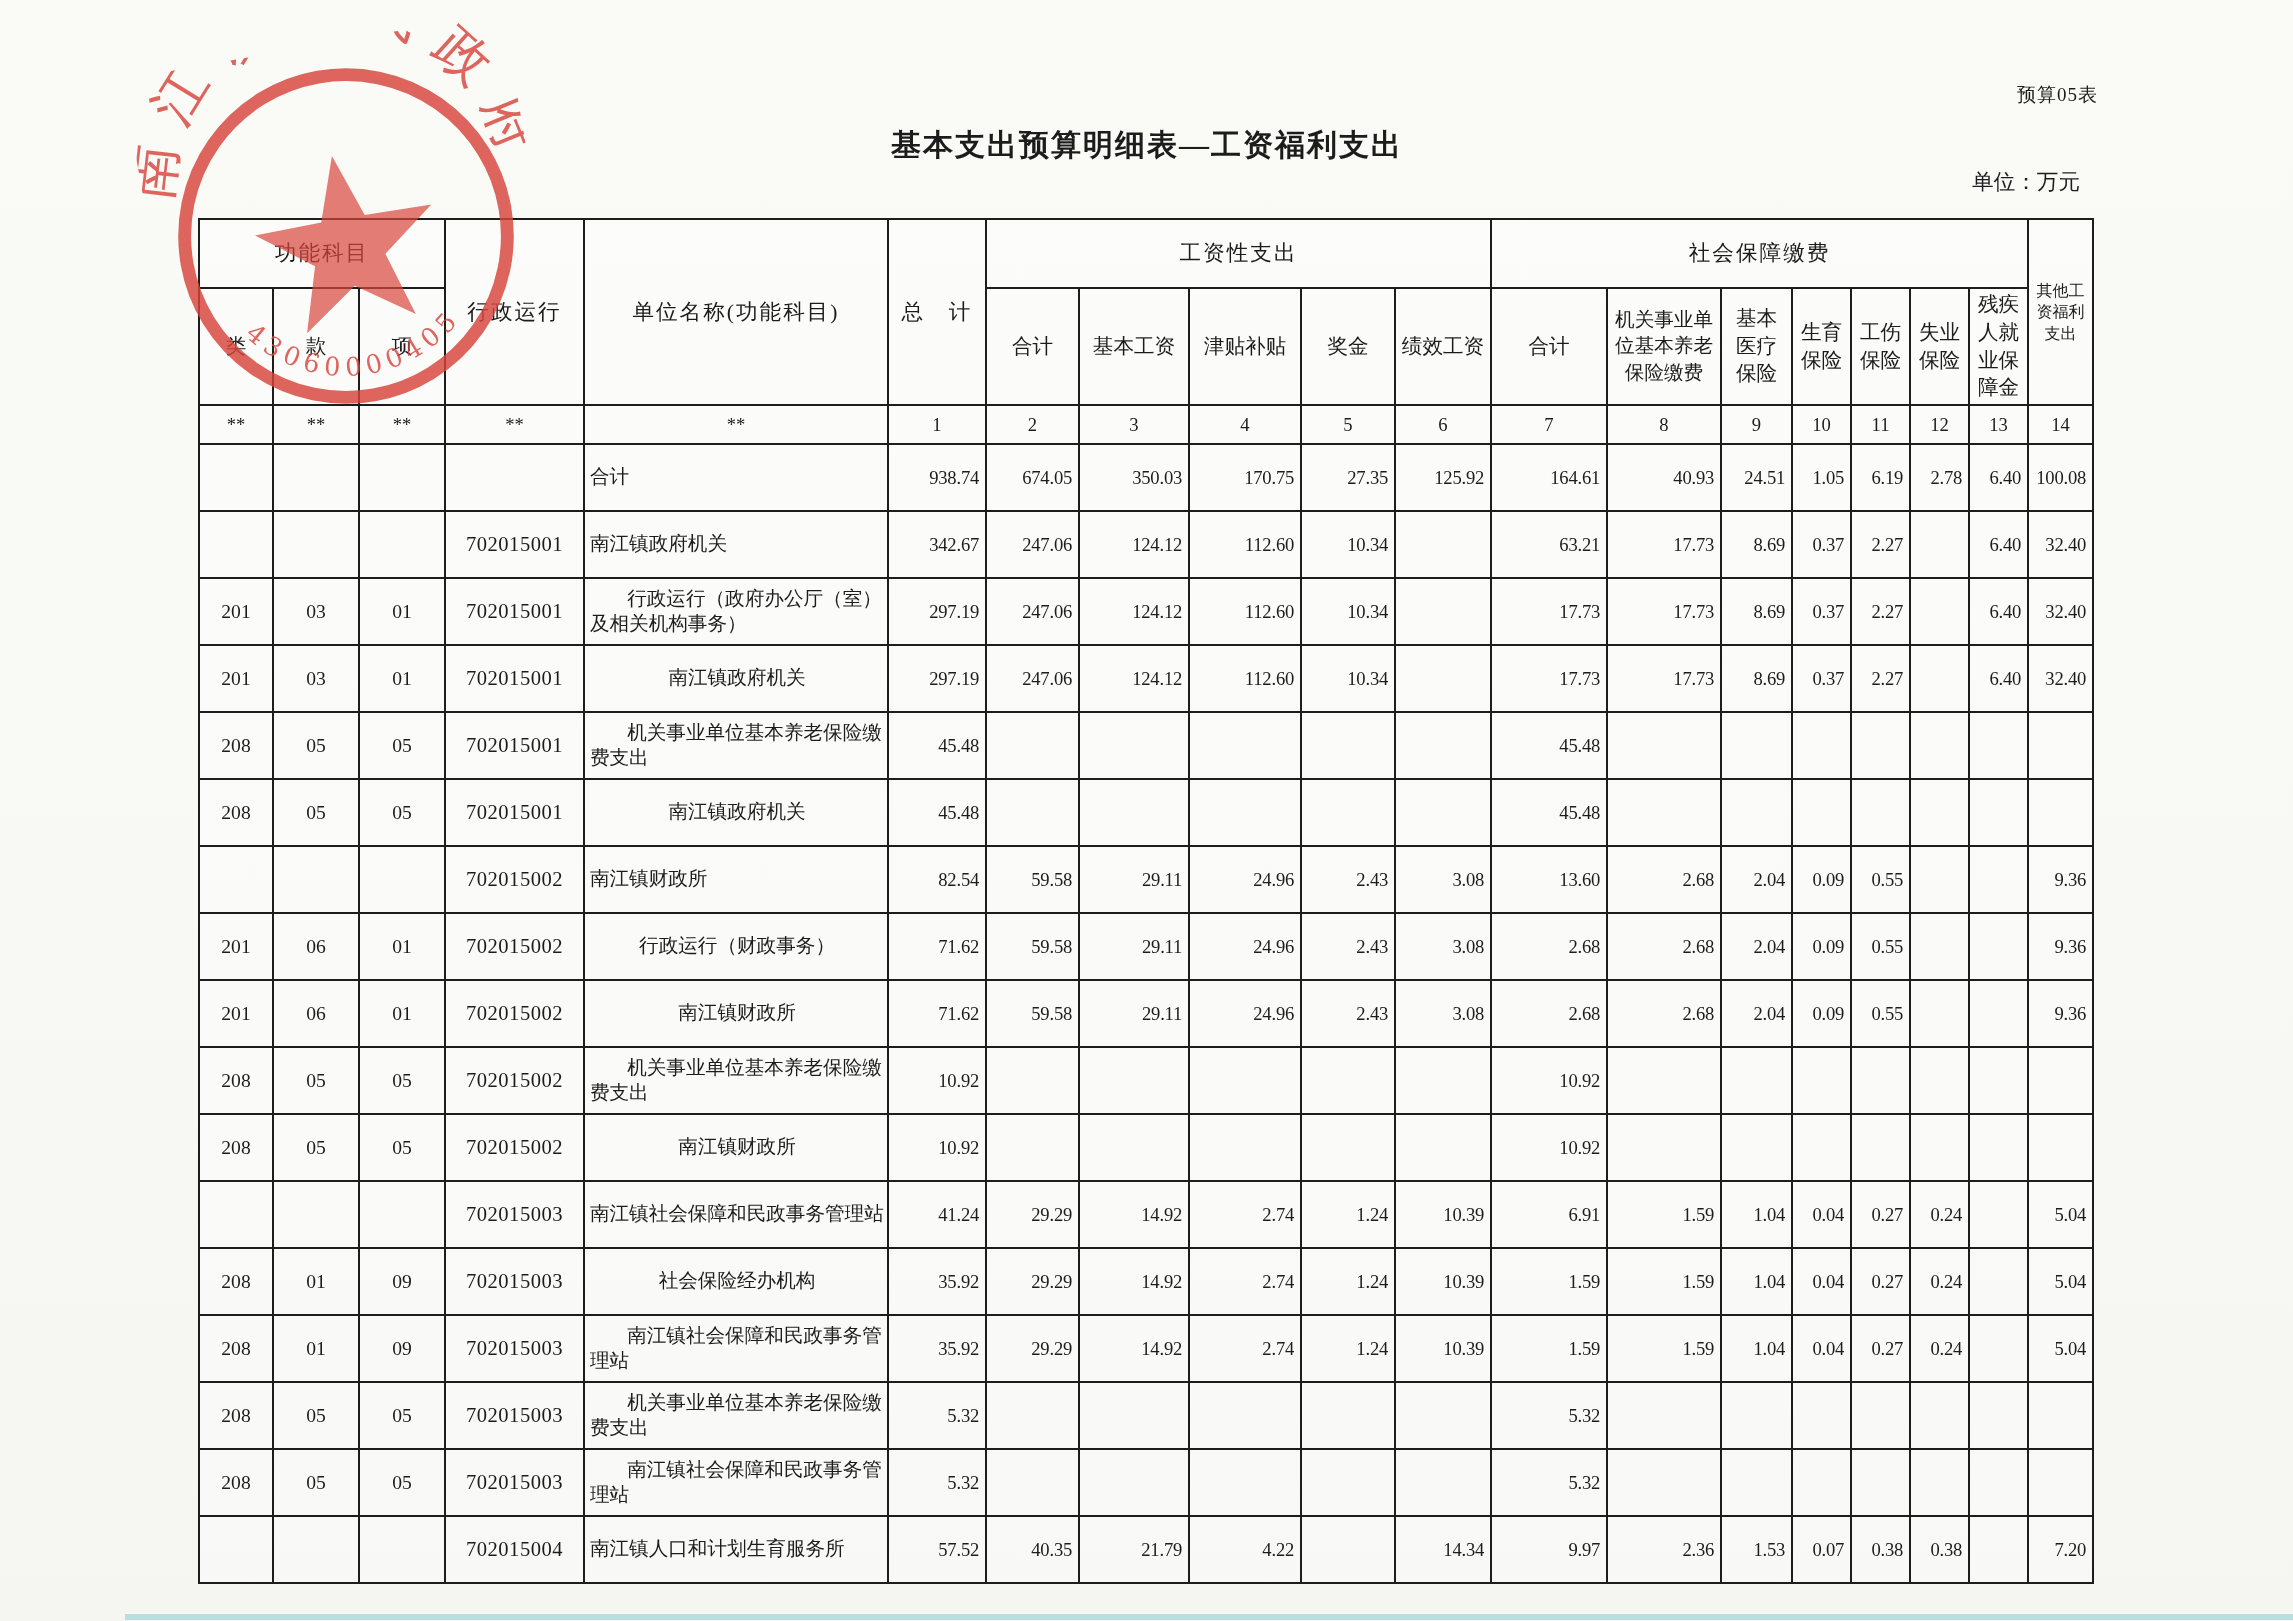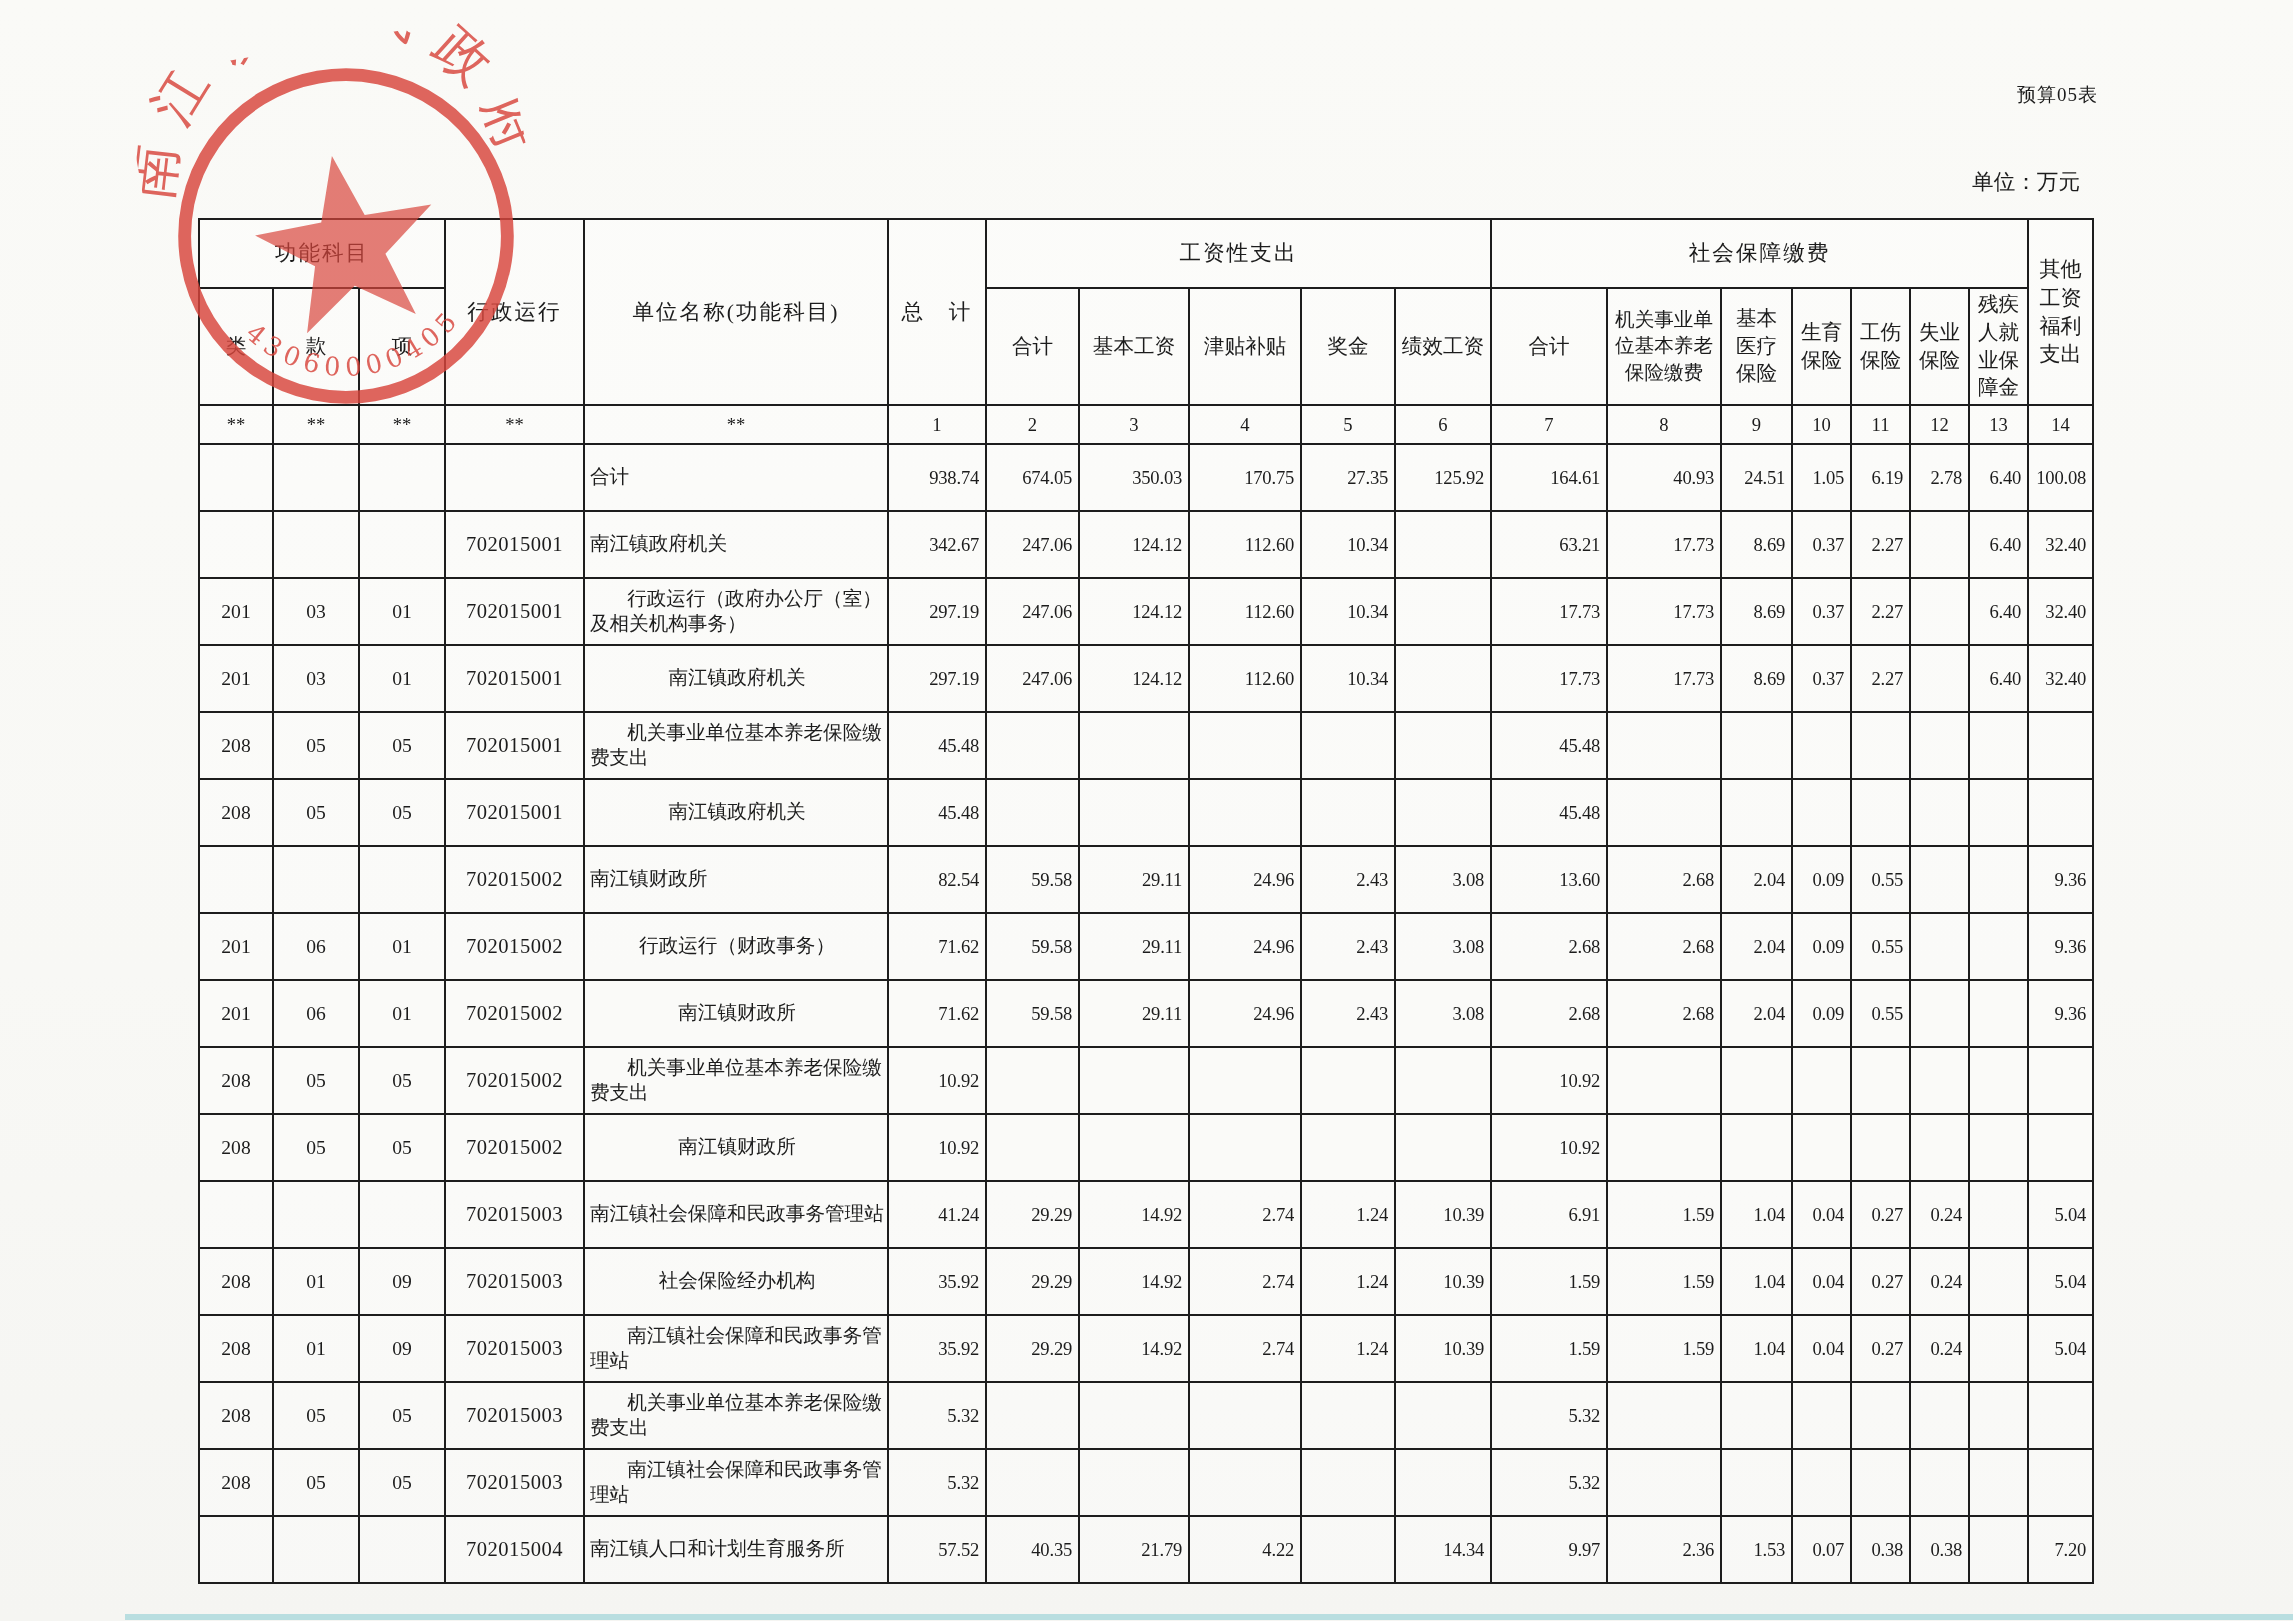--- a/index.html
+++ b/index.html
@@ -48,20 +48,21 @@
         transform:rotate(-10deg);opacity:.82;pointer-events:none;}
   .scan-strip{position:absolute;left:125px;bottom:1px;width:2168px;height:5.9px;
         background:#aed9dd;opacity:.85;}
 </style>
 </head>
 <body>
 
 <div class="page">
 
   <div class="form-code">预算05表</div>
+  <h1 class="title">基本支出预算明细表—工资福利支出</h1>
   <div class="unit-note">单位：万元</div>
 
   <table class="budget">
     <colgroup>
       <col style="width:74px">
         <col style="width:86px">
         <col style="width:86px">
       <col style="width:139px">
         <col style="width:304px">
       <col style="width:98px">
@@ -80,21 +81,21 @@
       <col style="width:65px">
     </colgroup>
     <thead>
       <tr class="grp">
         <th colspan="3">功能科目</th>
         <th rowspan="2">行政运行</th>
         <th rowspan="2">单位名称(功能科目)</th>
         <th rowspan="2">总　计</th>
         <th colspan="5">工资性支出</th>
         <th colspan="7">社会保障缴费</th>
-        <th rowspan="2" style="letter-spacing:0;font-size:21px;">其他工资福利支出</th>
+        <th rowspan="2" style="letter-spacing:0;font-size:16px;">其他工资福利支出</th>
       </tr>
       <tr class="sub">
         <th>类</th>
         <th>款</th>
         <th>项</th>
         <th>合计</th>
         <th>基本工资</th>
         <th>津贴补贴</th>
         <th>奖金</th>
         <th>绩效工资</th>

